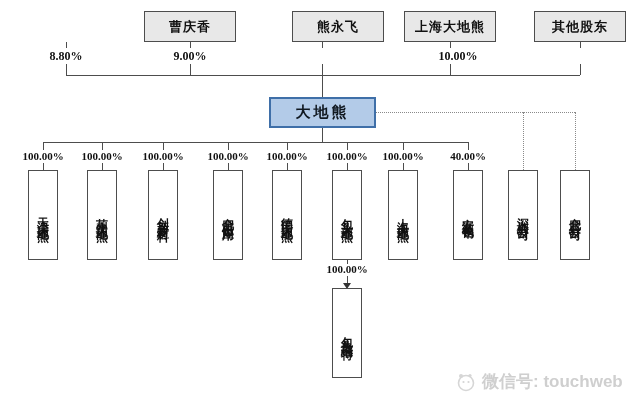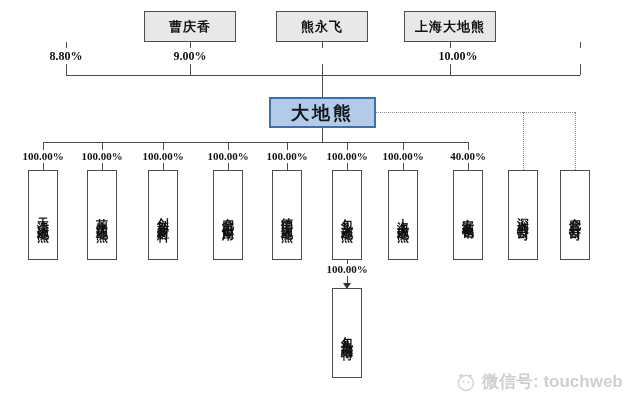--- a/index.html
+++ b/index.html
@@ -10,21 +10,21 @@
   .shbox {
     position:absolute; top:11px; width:92px; height:31px;
     background:#e8e8e8; border:1px solid #4d4d4d; box-sizing:border-box;
     display:flex; align-items:center; justify-content:center;
     font-size:13px; font-weight:bold; color:#111; letter-spacing:1px; white-space:nowrap;
   }
   .rootbox {
     position:absolute; left:269px; top:97px; width:107px; height:31px;
     background:#b3cbe8; border:2px solid #3f6fa8; box-sizing:border-box;
     display:flex; align-items:center; justify-content:center;
-    font-size:18px; font-weight:bold; color:#101820; letter-spacing:3px;
+    font-size:15px; font-weight:bold; color:#101820; letter-spacing:3px;
   }
   .subbox {
     position:absolute; top:170px; width:30px; height:90px;
     background:#ffffff; border:1px solid #4d4d4d; box-sizing:border-box;
     display:flex; align-items:center; justify-content:center;
   }
   .subbox .vtext {
     writing-mode:vertical-rl; text-orientation:upright;
     font-size:12px; font-weight:bold; color:#111; letter-spacing:3px; line-height:1;
   }
@@ -58,25 +58,28 @@
   .wm-icon { width:20px; height:20px; flex:0 0 auto; }
 </style>
 </head>
 <body>
 
 <div class="stage">
 
   <div class="shbox" style="left:144px">
       <span>曹庆香</span>
     </div>
-  <div class="shbox" style="left:276px">
+  <div class="shbox" style="left:292px">
       <span>熊永飞</span>
     </div>
   <div class="shbox" style="left:404px">
       <span>上海大地熊</span>
+    </div>
+  <div class="shbox" style="left:534px">
+      <span>其他股东</span>
     </div>
 
   <div class="ln vln" style="left:66px;top:42px;height:6px"></div>
   <div class="ln vln" style="left:190px;top:42px;height:6px"></div>
   <div class="ln vln" style="left:322px;top:42px;height:6px"></div>
   <div class="ln vln" style="left:450px;top:42px;height:6px"></div>
   <div class="ln vln" style="left:580px;top:42px;height:6px"></div>
 
   <div class="pct" style="left:20px;top:50px;width:92px">8.80%</div>
   <div class="pct" style="left:144px;top:50px;width:92px">9.00%</div>

